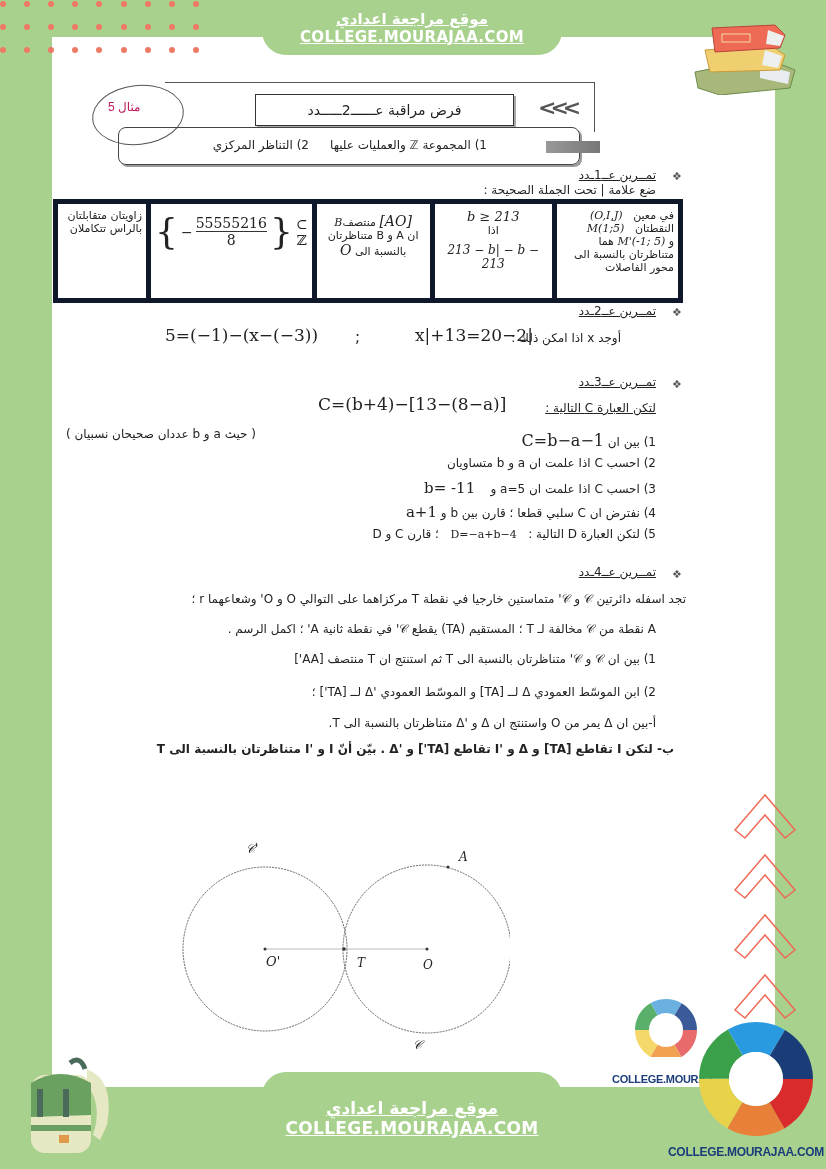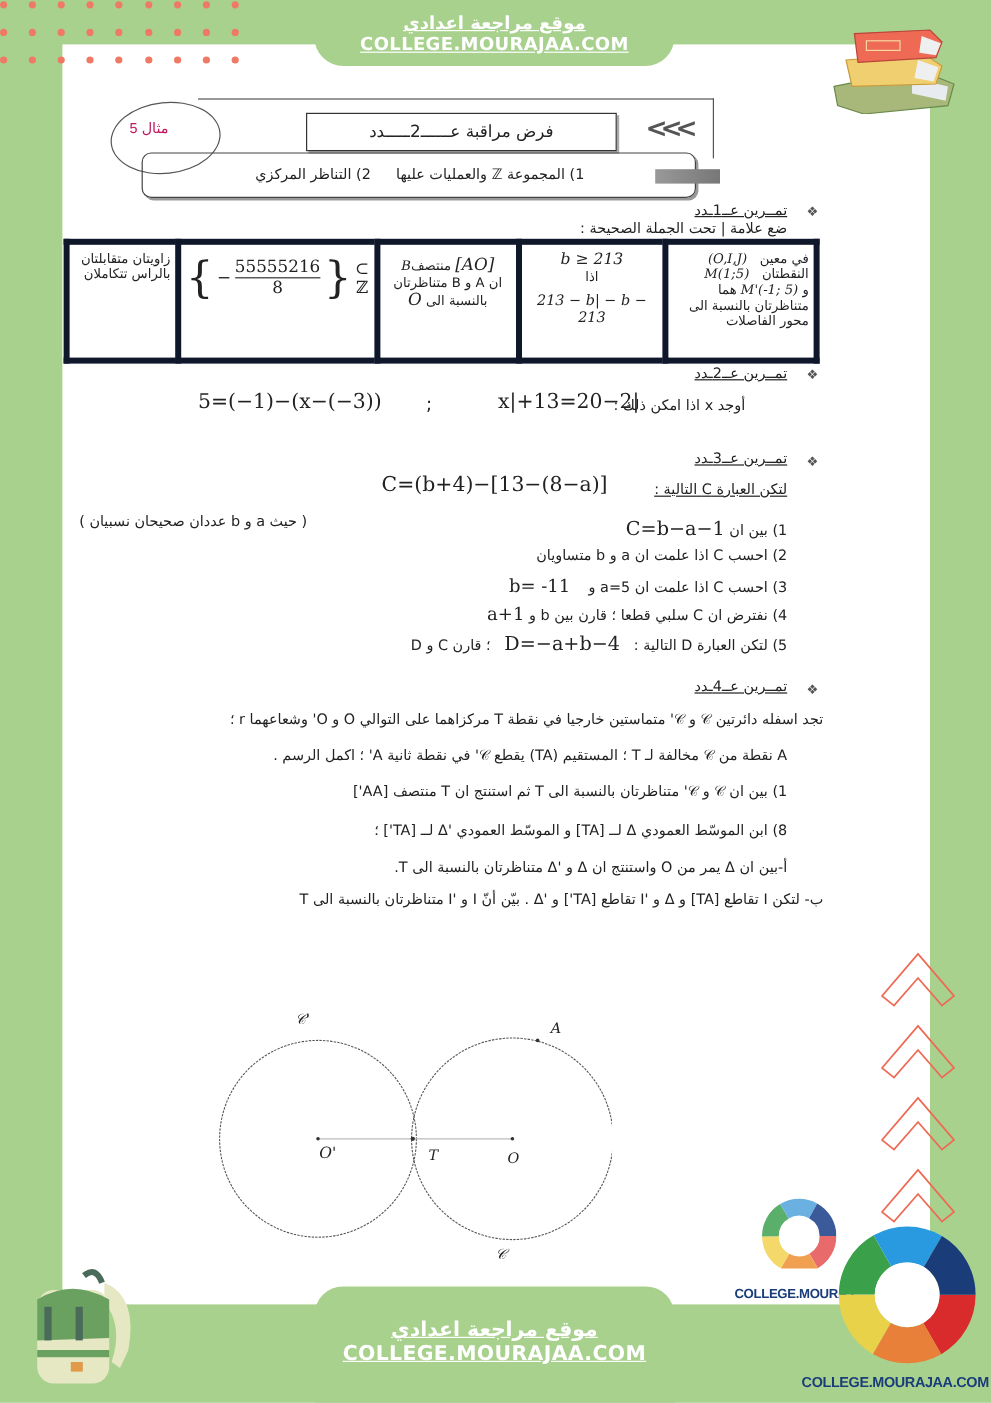--- a/index.html
+++ b/index.html
@@ -200,31 +200,31 @@
   <span>1) بين ان</span> <span class="mathn" style="font-size:16px">C=b−a−1</span>
 </div>
 <div class="line" style="right:170px;top:456px;">2) احسب  C  اذا علمت ان a  و b  متساويان</div>
 <div class="line" style="right:170px;top:479px;">
   <span>3) احسب  C  اذا علمت ان a=5  و</span> &nbsp;&nbsp; <span class="mathn" style="font-size:15px">b= -11</span>
 </div>
 <div class="line" style="right:170px;top:503px;">
   <span>4) نفترض ان C  سلبي قطعا ؛ قارن بين  b  و</span> <span class="mathn" style="font-size:15px">a+1</span>
 </div>
 <div class="line" style="right:170px;top:527px;">
-  <span>5) لتكن العبارة D التالية :</span> &nbsp; <span class="mathn" style="font-size:16px">D=−a+b−4</span> &nbsp; <span>؛ قارن C و D</span>
+  <span>5) لتكن العبارة D التالية :</span> &nbsp; <span class="mathn" style="font-size:11px">D=−a+b−4</span> &nbsp; <span>؛ قارن C و D</span>
 </div>
 
 <div class="bullet" style="left:672px;top:568px;">❖</div>
 <div class="ex-title" style="right:170px;top:565px;">تمــرين عــ4ـدد</div>
 <div class="line" style="right:140px;top:592px;">تجد اسفله دائرتين  𝒞 و 𝒞'  متماستين خارجيا في نقطة  T  مركزاهما على التوالي  O  و  O'  وشعاعهما  r ؛</div>
 <div class="line" style="right:170px;top:622px;">A  نقطة من 𝒞  مخالفة لـ  T ؛ المستقيم  (TA)  يقطع  𝒞'  في نقطة ثانية  A' ؛ اكمل الرسم .</div>
 <div class="line" style="right:170px;top:652px;">1) بين ان 𝒞 و 𝒞' متناظرتان بالنسبة الى  T  ثم استنتج ان  T  منتصف  [AA']</div>
-<div class="line" style="right:170px;top:685px;">8) ابن الموسّط العمودي Δ  لــ [TA]  و الموسّط العمودي 'Δ  لــ [TA'] ؛</div>
+<div class="line" style="right:170px;top:685px;">2) ابن الموسّط العمودي Δ  لــ [TA]  و الموسّط العمودي 'Δ  لــ [TA'] ؛</div>
 <div class="line" style="right:170px;top:716px;margin-left:32px;">أ-بين ان Δ يمر من  O   واستنتج ان  Δ  و  'Δ  متناظرتان بالنسبة الى T.</div>
-<div class="line" style="right:140px;top:742px;">ب- لتكن I تقاطع [TA] و Δ  و  'I  تقاطع  [TA']  و 'Δ . بيّن أنّ I و 'I  متناظرتان بالنسبة الى T</div>
+<div class="line" style="right:152px;top:742px;font-weight:bold;">ب- لتكن I تقاطع [TA] و Δ  و  'I  تقاطع  [TA']  و 'Δ . بيّن أنّ I و 'I  متناظرتان بالنسبة الى T</div>
 
 <div class="figure">
   <svg width="340" height="240" viewBox="0 0 340 240">
     <circle cx="95" cy="119" r="82" fill="none" stroke="#555" stroke-width="0.9" stroke-dasharray="2,1"></circle>
     <circle cx="257" cy="119" r="84" fill="none" stroke="#555" stroke-width="0.9" stroke-dasharray="2,1"></circle>
     <line x1="95" y1="119" x2="257" y2="119" stroke="#bbb" stroke-width="1"></line>
     <circle cx="95" cy="119" r="1.5" fill="#333"></circle>
     <circle cx="174" cy="119" r="1.8" fill="#333"></circle>
     <circle cx="257" cy="119" r="1.5" fill="#333"></circle>
     <circle cx="278" cy="37" r="1.5" fill="#333"></circle>

